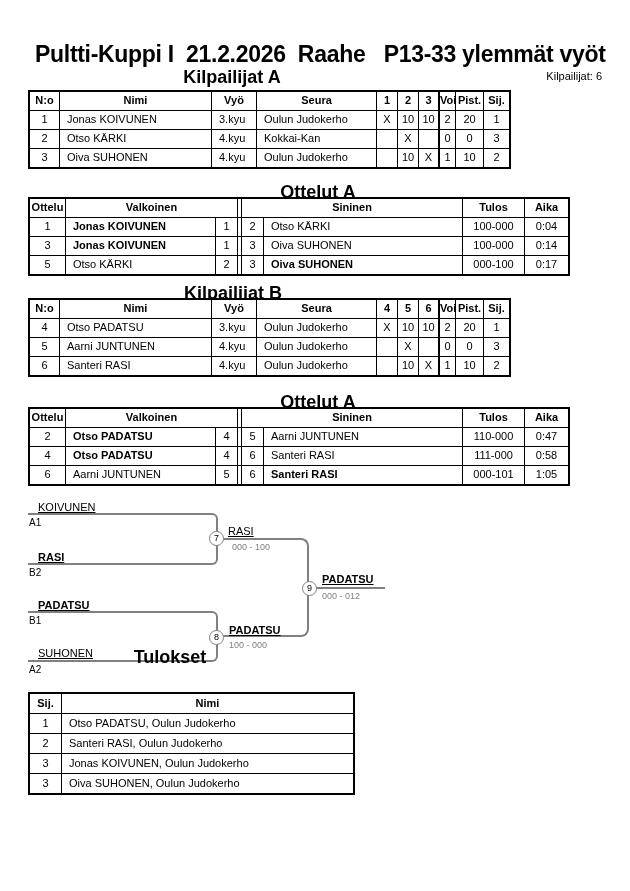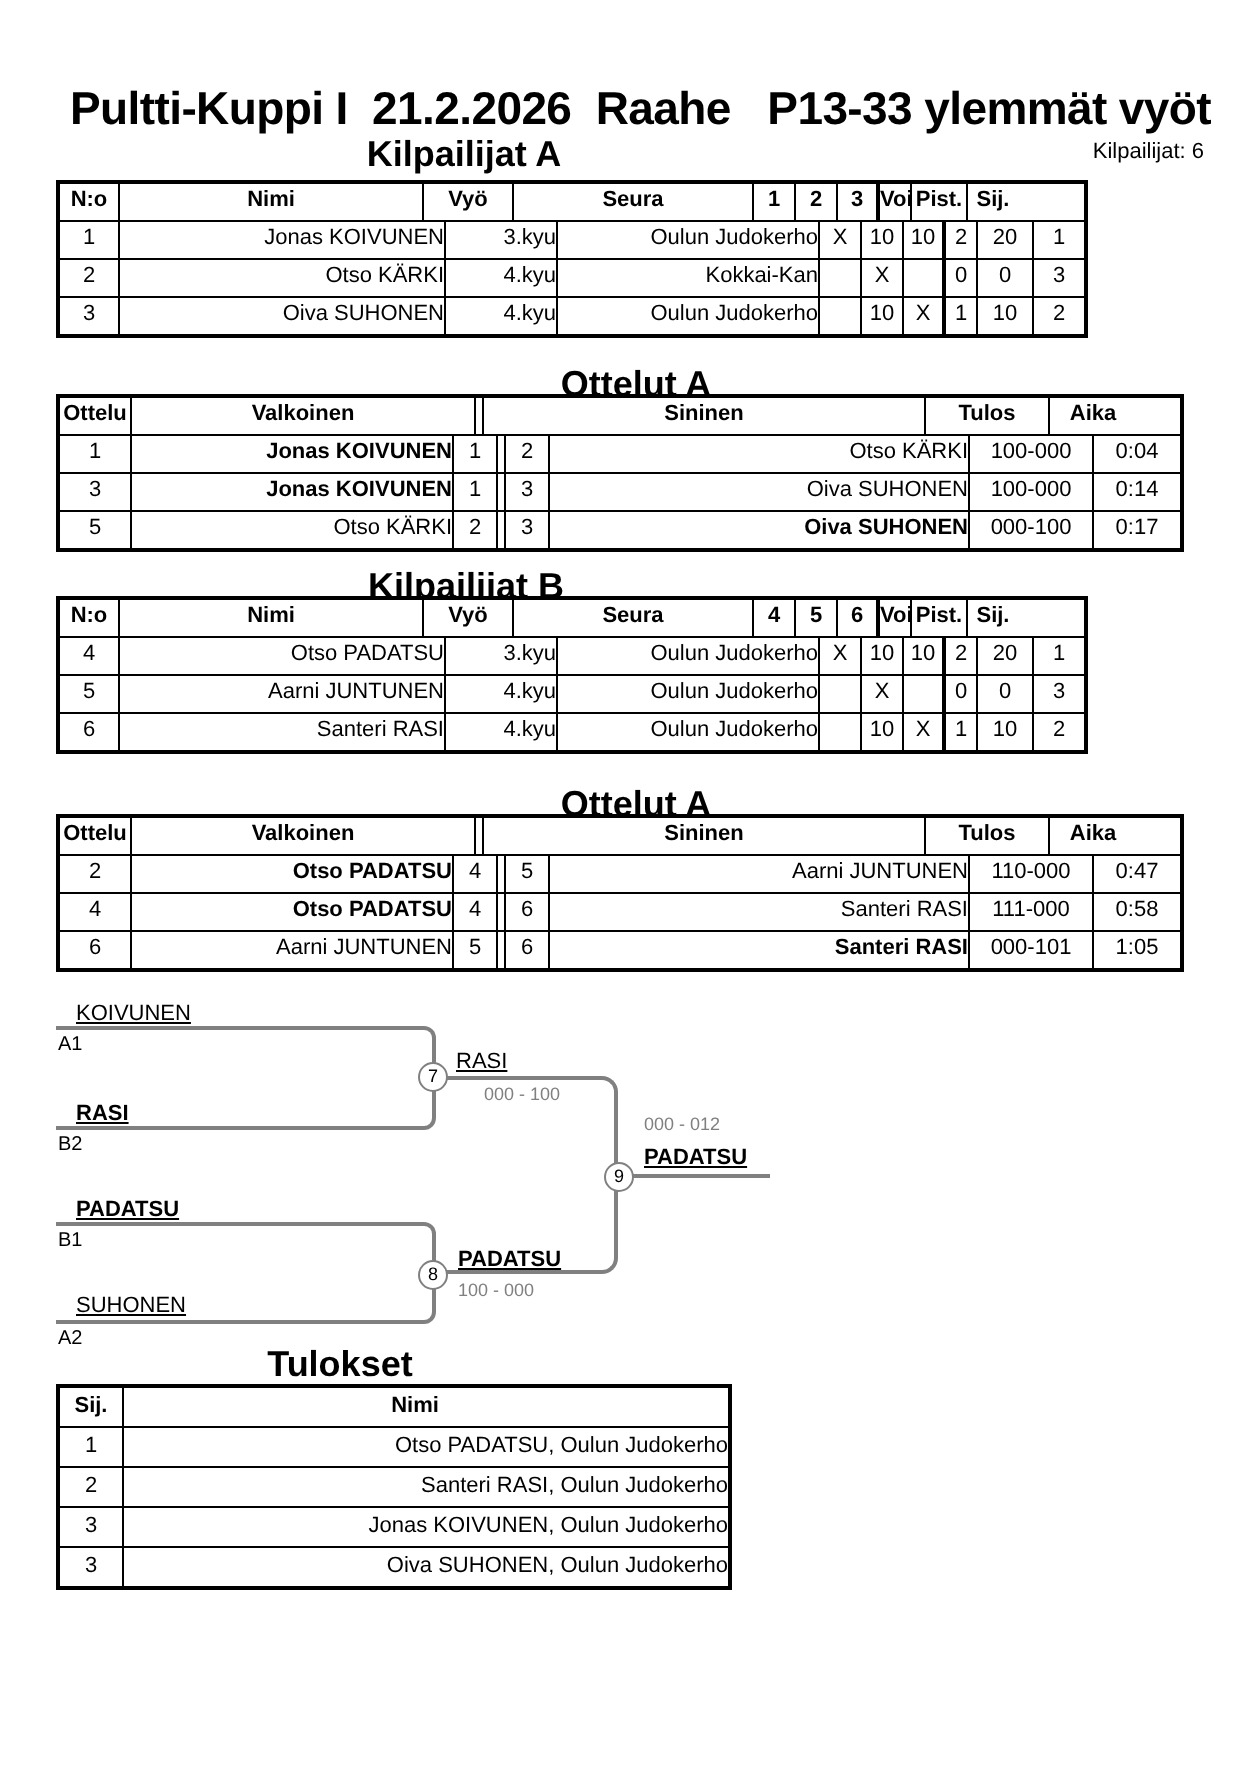--- a/index.html
+++ b/index.html
@@ -19,21 +19,21 @@
   .count-label { position:absolute; right:28px; top:70px; font-size:11px;margin-left:48px; }
 
   .tbl { position:absolute; border:2px solid #000; background:#fff; }
   .trow { display:flex; }
   .trow + .trow { border-top:1px solid #000; }
   .cell {
     height:18px; line-height:17px; font-size:11px; text-align:center;
     border-right:1px solid #000; overflow:hidden; white-space:nowrap;
   }
   .th { font-weight:bold; }
-  .l { text-align:right; padding-left:7px;margin-left:11px; }
+  .l { text-align:left; padding-left:7px; }
   .bold { font-weight:bold; }
   .bsep { border-right:2px solid #000; }
 
   
   .k-no{width:30px}.k-nimi{width:152px}.k-vyo{width:45px}.k-seura{width:120px}
   .k-n{width:21px}.k-voit{width:16px}.k-pist{width:28px}.k-sij{width:25px;border-right:none}
 
   
   .o-no{width:36px}.o-wname{width:150px}.o-wnum{width:22px}.o-gap{width:4px}
   .o-bnum{width:22px}.o-bname{width:199px}.o-tulos{width:62px}.o-aika{width:43px;border-right:none}
@@ -264,43 +264,43 @@
     <div class="br-tag" style="left:29px; top:517px;">A1</div>
 
     <div class="br-name bold" style="left:38px; top:551px;">RASI</div>
     <div class="br-line" style="left:28px; top:563px; width:182px;"></div>
     <div class="br-tag" style="left:29px; top:567px;">B2</div>
 
     <div class="br-conn" style="top:513px; height:52px;"></div>
     <div class="br-out7"></div>
     <div class="br-circle" style="left:209px; top:531px;">7</div>
     <div class="br-name" style="left:228px; top:525px;">RASI</div>
-    <div class="br-score" style="left:242px; top:542px;">000 - 100</div>
+    <div class="br-score" style="left:232px; top:542px;">000 - 100</div>
 
     <div class="br-name bold" style="left:38px; top:599px;">PADATSU</div>
     <div class="br-line" style="left:28px; top:611px; width:182px;"></div>
     <div class="br-tag" style="left:29px; top:615px;">B1</div>
 
     <div class="br-name" style="left:38px; top:647px;">SUHONEN</div>
     <div class="br-line" style="left:28px; top:660px; width:182px;"></div>
     <div class="br-tag" style="left:29px; top:664px;">A2</div>
 
     <div class="br-conn" style="top:611px; height:51px;"></div>
     <div class="br-out8"></div>
     <div class="br-circle" style="left:209px; top:630px;">8</div>
     <div class="br-name bold" style="left:229px; top:624px;">PADATSU</div>
     <div class="br-score" style="left:229px; top:640px;">100 - 000</div>
 
     <div class="br-circle" style="left:302px; top:581px;">9</div>
     <div class="br-line" style="left:316px; top:587px; width:69px;"></div>
     <div class="br-name bold" style="left:322px; top:573px;">PADATSU</div>
-    <div class="br-score" style="left:322px; top:557px;">000 - 012</div>
-  </div>
-
-  <div class="sec-head" style="left:170px; top:672px;">Tulokset</div>
+    <div class="br-score" style="left:322px; top:591px;">000 - 012</div>
+  </div>
+
+  <div class="sec-head" style="left:170px; top:647px;">Tulokset</div>
 
   <div class="tbl" style="left:28px; top:692px;">
     <div class="trow">
       <div class="cell th t19 t-sij">Sij.</div>
       <div class="cell th t19 t-nimi">Nimi</div>
     </div>
     <div class="trow">
       <div class="cell t19 t-sij">1</div>
       <div class="cell t19 t-nimi l">Otso PADATSU, Oulun Judokerho</div>
     </div>

